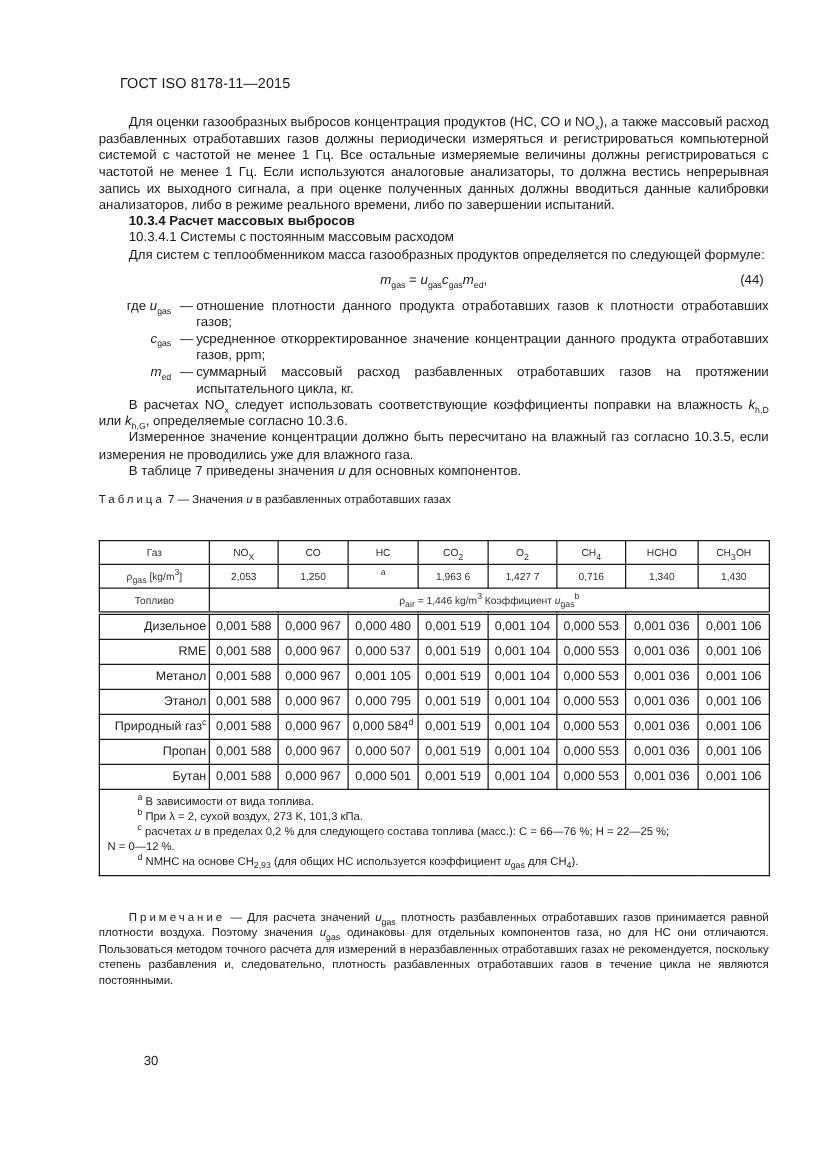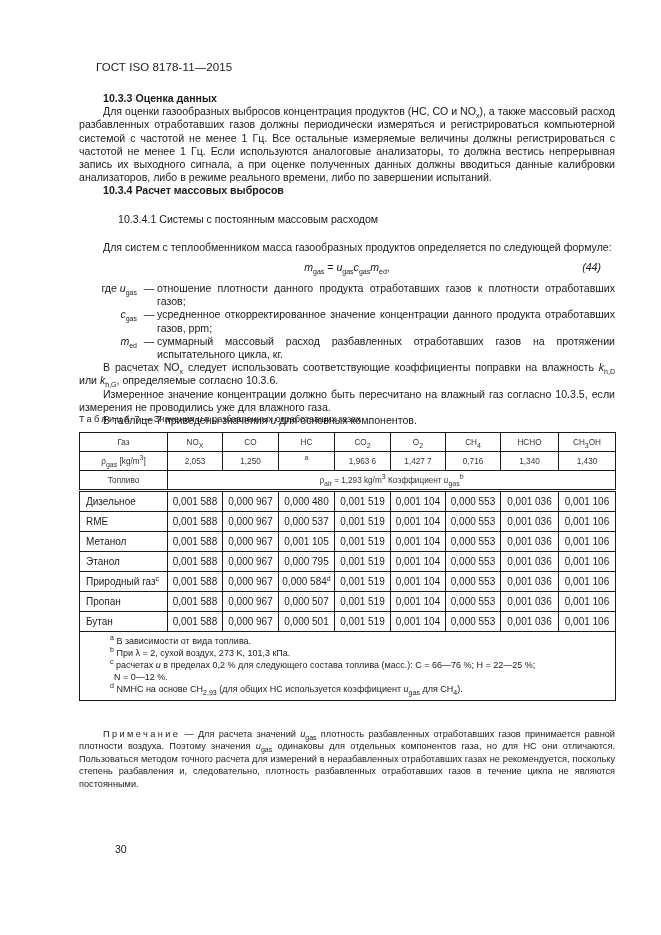--- a/index.html
+++ b/index.html
@@ -11,71 +11,70 @@
     position: absolute; left: 96px; top: 61px;
     font-size: 11.5px; font-weight: normal; letter-spacing: 0.1px;
   }
   .body-text {
     position: absolute; left: 79px; width: 536px;
     font-size: 10.6px; line-height: 13.2px;
   }
   .p { margin: 0; text-align: justify; }
   .indent { text-indent: 24px; }
   .heading { margin: 0; padding-left: 24px; font-weight: bold; }
-  .sub { margin: 15px; padding-left: 24px; }
+  .sub { margin: 0; padding-left: 24px; }
   sub, sup { font-size: 7px; line-height: 0; }
   .i { font-style: italic; }
   .formula {
     position: relative; height: 26px; line-height: 26px; text-align: center;
   }
-  .formula .num { position: absolute; right: 14px; top: 0; font-style: italic; }
+  .formula .num { position: absolute; right: 4px; top: 0; }
   .defs { margin-top: 2px; }
   .def { display: flex; margin: 0; }
   .def .sym { width: 62px; text-align: right; white-space: nowrap; padding-right: 4px; box-sizing: border-box; }
   .def .dash { width: 16px; text-align: center; }
   .def .txt { flex: 1; text-align: justify; }
   .table-caption {
-    position: absolute; left: 79px; top: 414px; font-size: 9.2px;
+    position: absolute; left: 79px; top: 394px; font-size: 9.2px;
   }
   .spaced { letter-spacing: 2.4px; }
   table.data {
     position: absolute; left: 79px; top: 432px; width: 536px;
     border-collapse: collapse; table-layout: fixed;
     font-size: 8.2px;
   }
   table.data td {
     border: 1px solid #1a1a1a; text-align: center; padding: 0 2px;
     white-space: nowrap;
   }
   table.data tr.hdr td { height: 18px; color: #333; }
   table.data tr.top-double td { border-bottom: 3px double #1a1a1a; }
   table.data tr.row td { height: 19px; font-size: 10px; color: #222; }
-  table.data tr.row td.name { text-align: left; padding-left: 6px; }
+  table.data tr.row td.name { text-align: right; padding-left: 6px; }
   table.data td.notes { text-align: left; padding: 3px 6px 5px 6px; font-size: 9px; line-height: 12px; white-space: normal; }
   .note-line { margin: 0; padding-left: 24px; }
-  .note-line.cont { padding-left: 0; margin-left: 28px; }
+  .note-line.cont { padding-left: 0; }
   .note-block {
     position: absolute; left: 79px; top: 728px; width: 536px;
     font-size: 9.2px; line-height: 12.4px; text-align: justify;
   }
   .section-bottom {
     position: absolute; left: 79px; top: 796px; width: 536px;
     font-size: 10.6px; line-height: 13.4px;
   }
   .page-number {
     position: absolute; left: 79px; top: 843px; font-size: 10.5px; margin-left: 36px;
   }
 </style>
 </head>
 <body>
 
 <div class="page-header">ГОСТ ISO 8178-11—2015</div>
 
 <div class="body-text" style="top:92px;">
-  <p class="heading">10.3.3 Оценка данных</p>
   <p class="p indent"><span>Для оценки газообразных выбросов концентрация продуктов (НС, СО и NO</span><sub>x</sub><span>), а также массовый расход разбавленных отработавших газов должны периодически измеряться и регистрироваться компьютерной системой с частотой не менее 1 Гц. Все остальные измеряемые величины должны регистрироваться с частотой не менее 1 Гц. Если используются аналоговые анализаторы, то должна вестись непрерывная запись их выходного сигнала, а при оценке полученных данных должны вводиться данные калибровки анализаторов, либо в режиме реального времени, либо по завершении испытаний.</span></p>
   <p class="heading">10.3.4 Расчет массовых выбросов</p>
   <p class="sub">10.3.4.1 Системы с постоянным массовым расходом</p>
   <p class="p indent">Для систем с теплообменником масса газообразных продуктов определяется по следующей формуле:</p>
 
   <div class="formula">
     <span class="i">m</span><sub>gas</sub><span> = </span><span class="i">u</span><sub>gas</sub><span class="i">c</span><sub>gas</sub><span class="i">m</span><sub>ed</sub><span>,</span>
     <span class="num">(44)</span>
   </div>
 
@@ -134,21 +133,21 @@
     <td>1,250</td>
     <td><sup style="font-size:7px">a</sup></td>
     <td>1,963 6</td>
     <td>1,427 7</td>
     <td>0,716</td>
     <td>1,340</td>
     <td>1,430</td>
   </tr>
   <tr class="hdr top-double">
     <td>Топливо</td>
-    <td colspan="8"><span>ρ</span><sub>air</sub><span> = 1,293 kg/m</span><sup>3</sup><span> Коэффициент </span><span class="i">u</span><sub>gas</sub><sup>b</sup></td>
+    <td colspan="8"><span>ρ</span><sub>air</sub><span> = 1,446 kg/m</span><sup>3</sup><span> Коэффициент </span><span class="i">u</span><sub>gas</sub><sup>b</sup></td>
   </tr>
 
   <tr class="row">
     <td class="name">Дизельное</td>
     <td>0,001 588</td>
     <td>0,000 967</td>
     <td>0,000 480</td>
     <td>0,001 519</td>
     <td>0,001 104</td>
     <td>0,000 553</td>

